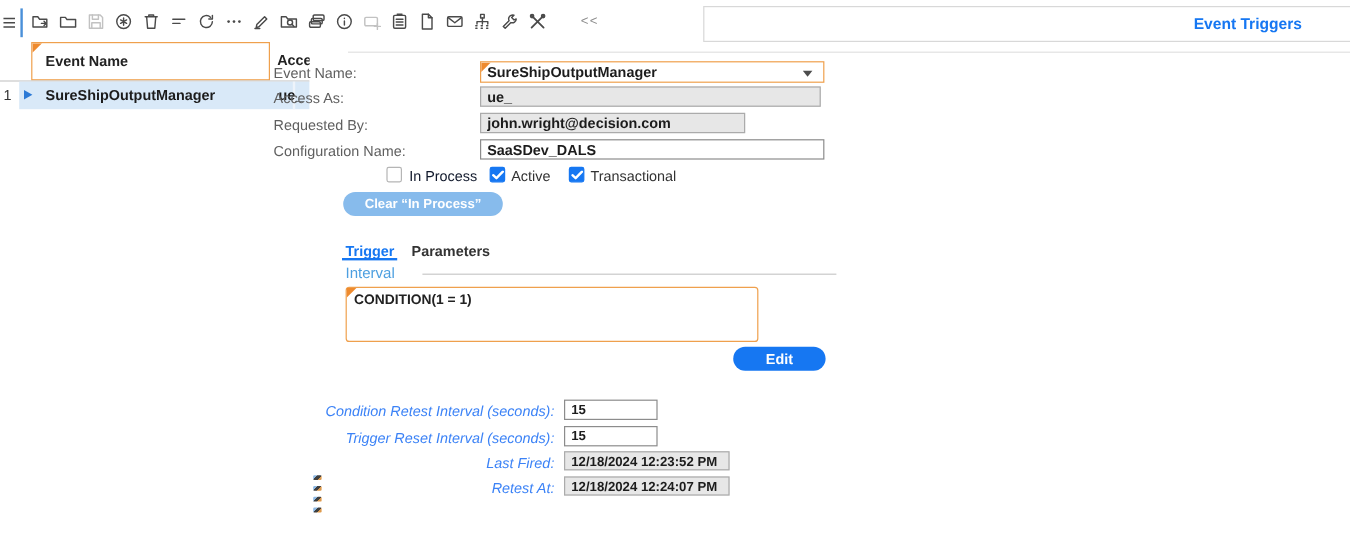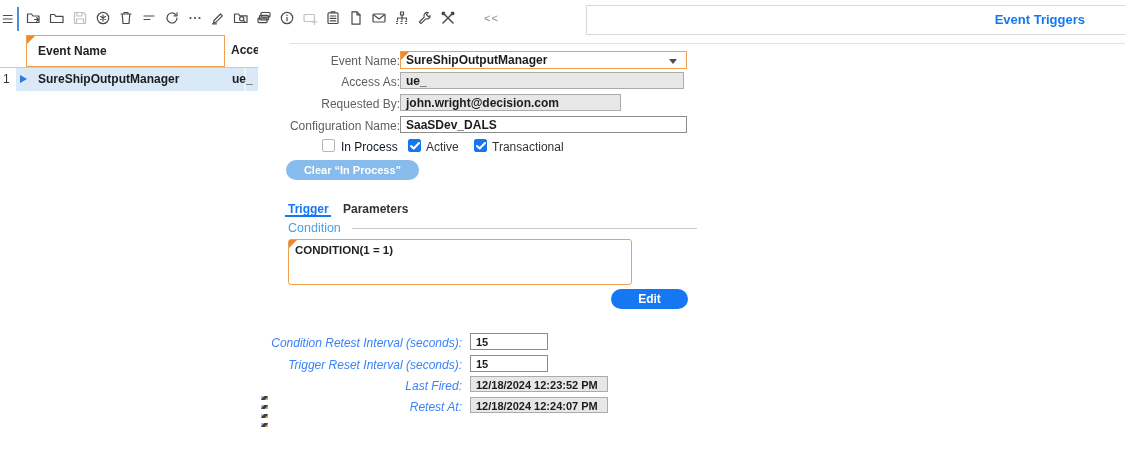--- a/index.html
+++ b/index.html
@@ -32,21 +32,21 @@
   .row-name { position:absolute; left:38px; top:4px; font-weight:600; color:#1c1c1c; }
   .row-access { position:absolute; left:232px; top:4px; font-weight:600; color:#1c1c1c; white-space:nowrap; }
   .col-sep { position:absolute; left:228px; top:0; width:2px; height:23px; background:#eef4fb; }
 
   
   .splitter { position:absolute; left:261px; top:396px; width:8px; height:34px; display:flex; flex-direction:column; gap:5px; cursor:row-resize; }
   .splitter span { width:7px; height:4px; border-radius:1px; background:linear-gradient(135deg,#8fb9e3 0 32%, #3f3f3f 32% 66%, #de9a4c 66% 100%); }
 
   
   .form-topline { position:absolute; left:290px; top:43px; width:835px; height:1px; background:#e2e2e2; }
-  .f-label { position:absolute; left:244px; width:156px; text-align:right; color:#5f5f5f; font-size:12px; white-space:nowrap; }
+  .f-label { position:absolute; left:228px; width:156px; color:#5f5f5f; font-size:12px; white-space:nowrap; }
   .f-input { position:absolute; background:#fff; border:1px solid #8c8c8c; font-size:12px; font-weight:600; color:#1c1c1c; padding:1px 5px; line-height:14px; overflow:hidden; white-space:nowrap; }
   .f-input.disabled { background:#e7e7e7; border-color:#ababab; }
   .combo { border-color:#efa04d; }
   .combo .fold { border-top-color:#ee8a2e; }
   .caret { position:absolute; right:9px; top:7px; width:0; height:0; border-top:5px solid #4d4d4d; border-left:4px solid transparent; border-right:4px solid transparent; }
 
   .cb-box { position:absolute; width:13px; height:13px; border:1px solid #b5b5b5; border-radius:2px; background:#fff; cursor:pointer; }
   .cb-box.checked { background:#1677f2; border-color:#1677f2; }
   .cb-box svg { position:absolute; left:1px; top:2px; width:10px; height:8px; stroke:#fff; stroke-width:2; fill:none; stroke-linecap:round; stroke-linejoin:round; }
   .cb-label { position:absolute; font-size:12px; color:#333; }
@@ -271,21 +271,21 @@
       </svg>
   </span>
   <span class="cb-label" style="left:492px;top:140px">Transactional</span>
 
   <div class="btn btn-clear">Clear “In Process”</div>
 
   <span class="tab active" style="left:288px">Trigger</span>
   <span class="tab plain" style="left:343px">Parameters</span>
   <div class="tab-underline"></div>
 
-  <span class="legend">Condition</span>
+  <span class="legend">Interval</span>
   <div class="legend-line"></div>
   <div class="cond-box">
     <span class="fold"></span>
     <span class="cond-text">CONDITION(1 = 1)</span>
   </div>
   <div class="btn btn-edit">Edit</div>
 
   <span class="iv-label" style="top:336px">Condition Retest Interval (seconds):</span>
   <div class="f-input iv-input" style="left:470px;top:333px;width:78px;height:17px">
     <span>15</span>

